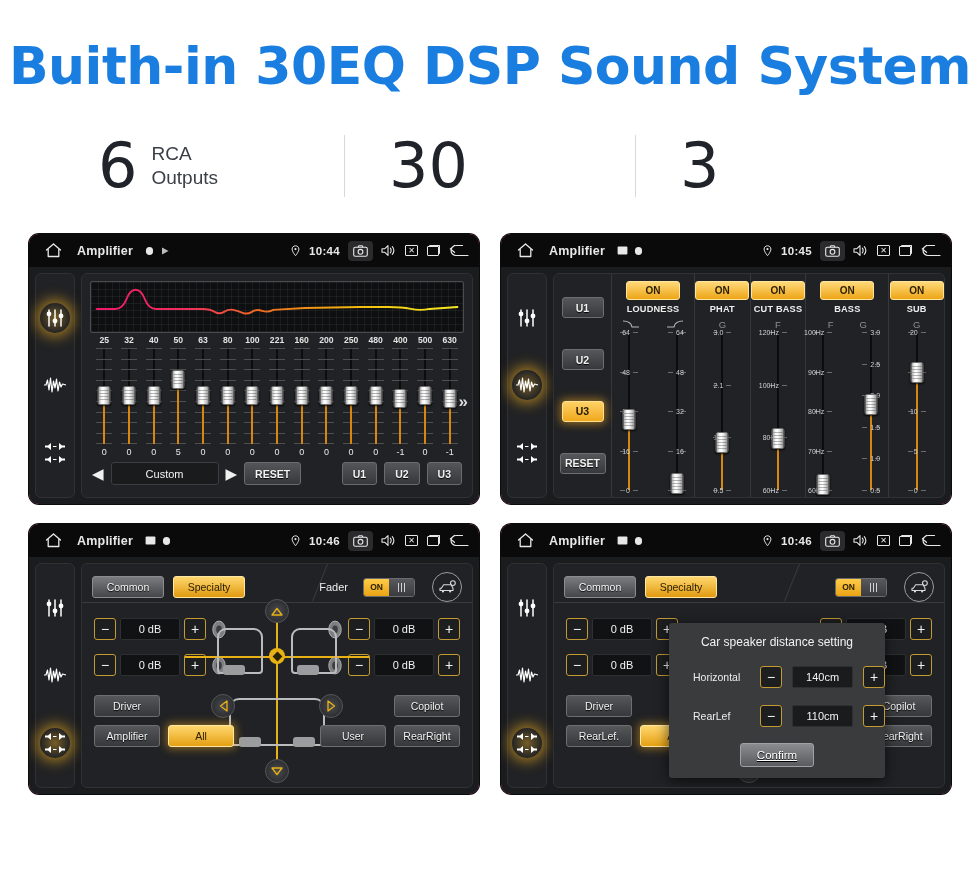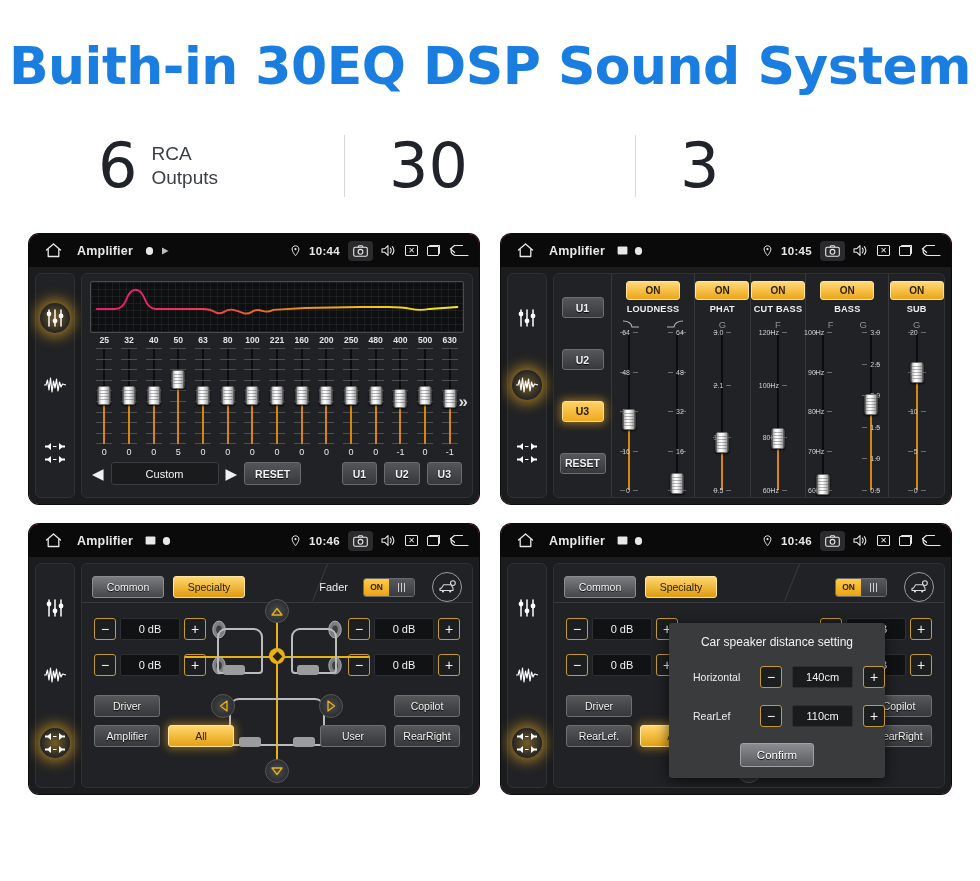--- a/index.html
+++ b/index.html
@@ -374,21 +374,21 @@
   .modal-row{
     display:flex;align-items:center;margin-top:17px;padding-left:24px;gap:10px;
   }
   .modal-row .rl{color:#ededed;font-size:10.5px;width:58px;}
   .modal .pm{width:22px;height:22px;}
   .modal .db{width:62px;height:22px;background:#1a1b1d;}
   .confirm{
     margin:16px auto 0 auto;width:74px;height:24px;border-radius:3px;
     background:linear-gradient(to bottom,#8b8c8f,#5a5b5e);
     border:1px solid #a0a1a4;color:#fff;font-size:11.5px;
-    display:flex;align-items:center;justify-content:center;text-shadow:0 1px 1px #000;
+    display:flex;align-items:center;justify-content:center;text-shadow:0 1px 1px #000;text-decoration:underline;
   }
 </style>
 </head>
 <body>
 
 <div class="hero-title">Buith-in 30EQ DSP Sound System</div>
 
 <div class="stats">
   <div class="stat">
     <div class="num">6</div>

